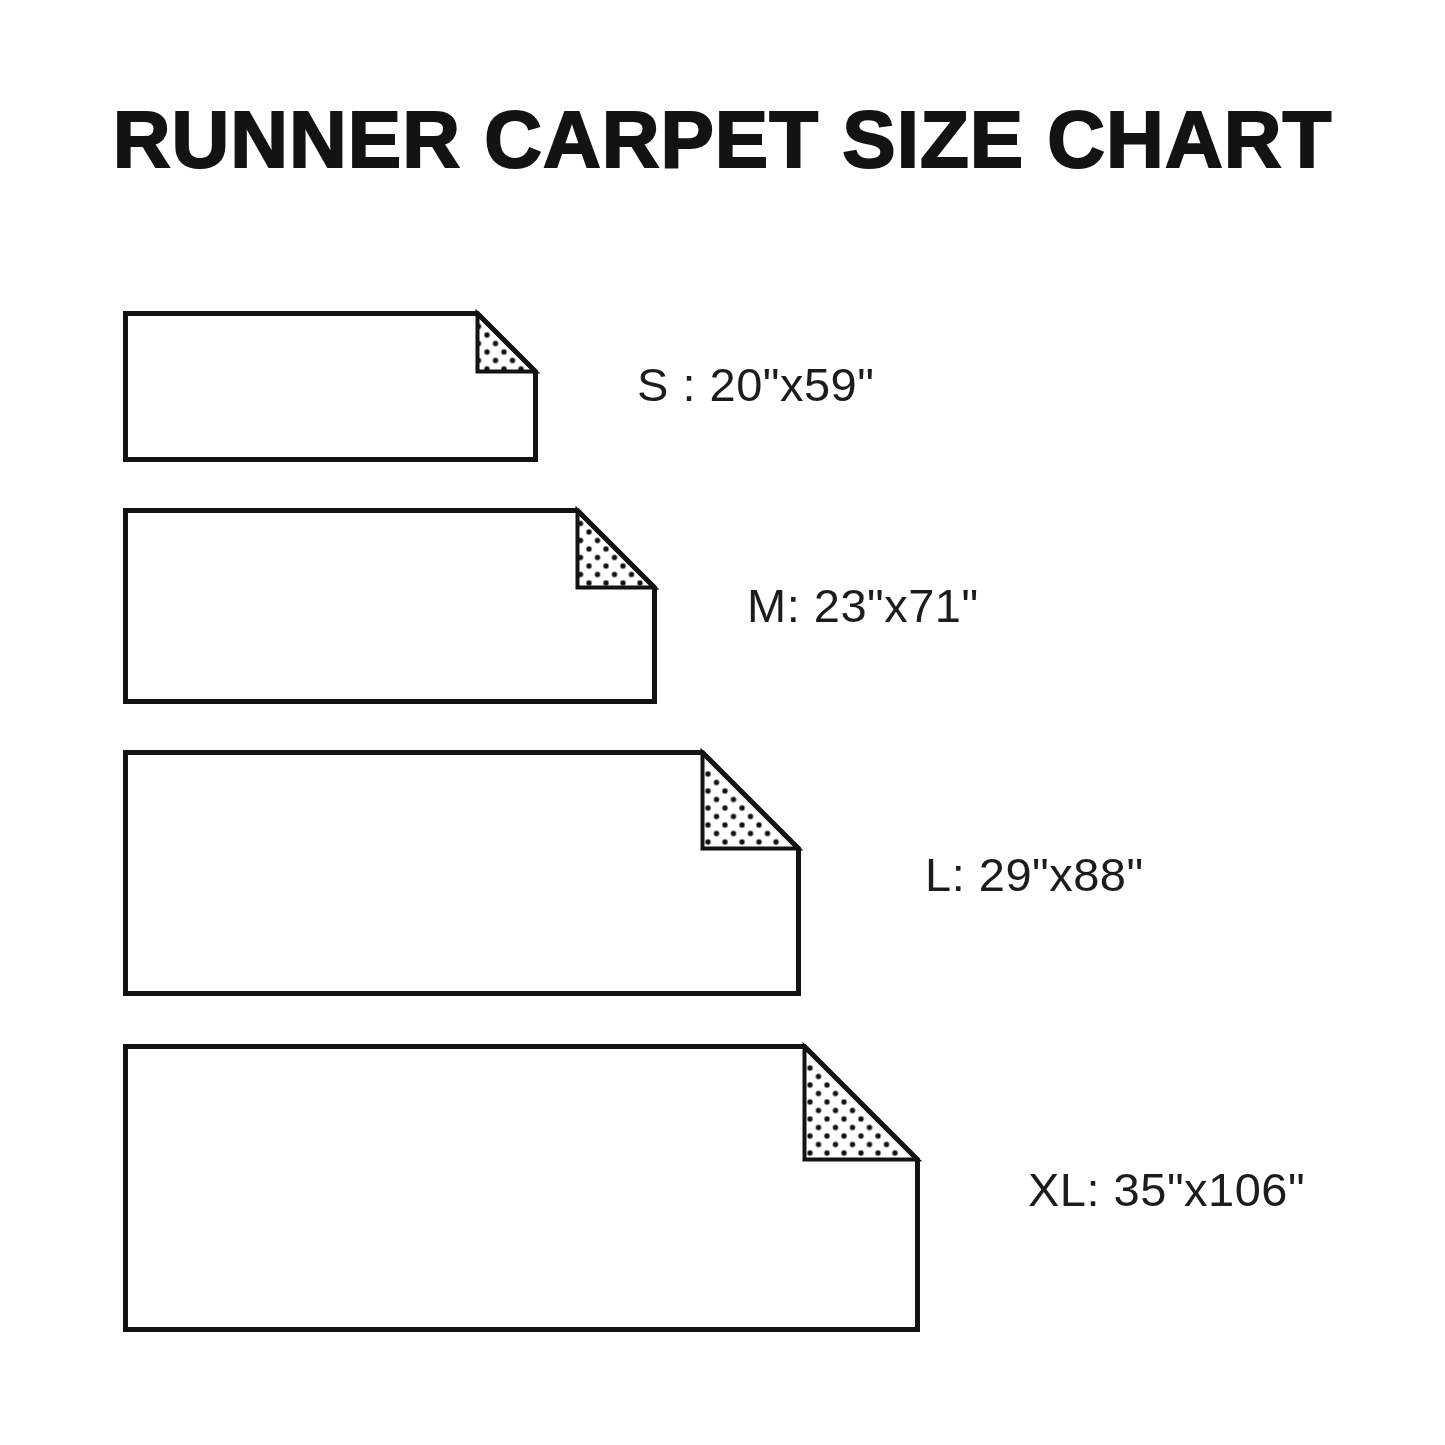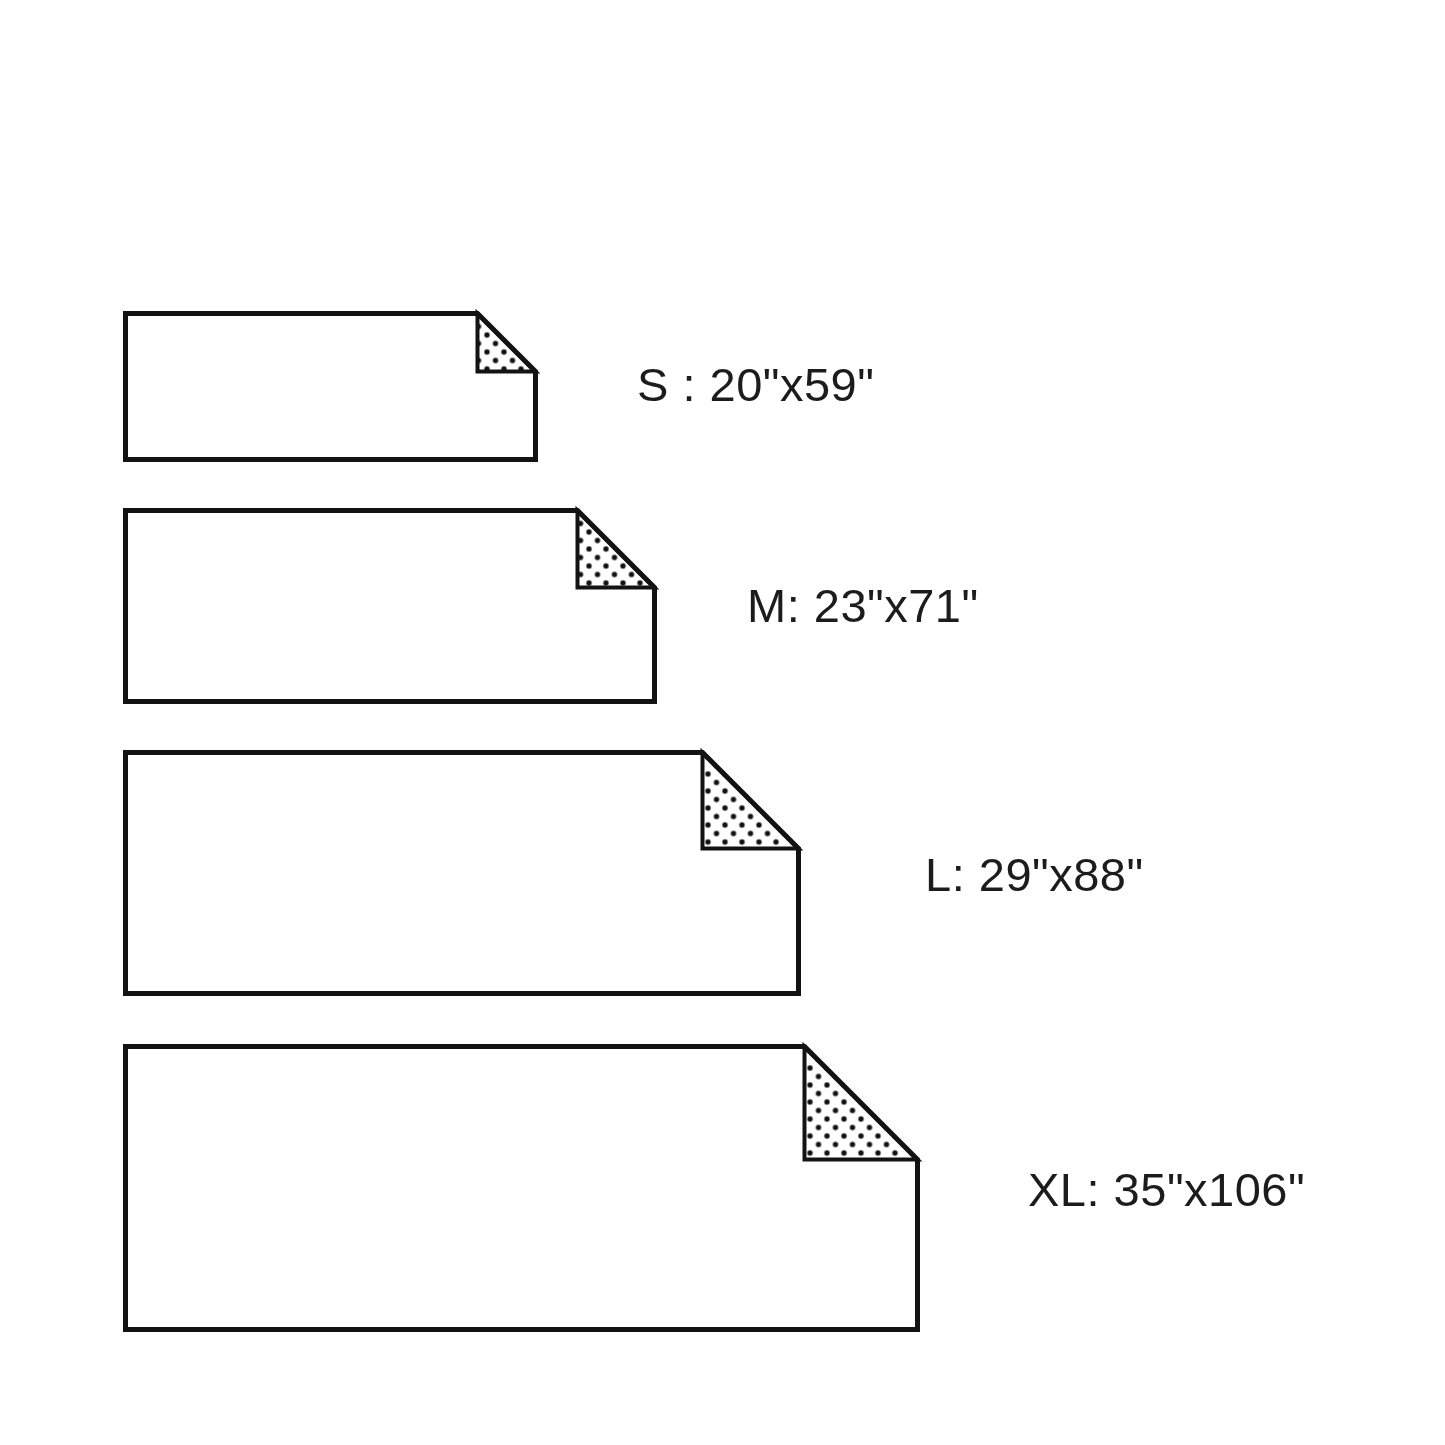--- a/index.html
+++ b/index.html
@@ -54,20 +54,21 @@
     stroke: #131313;
     stroke-width: 4;
     stroke-linejoin: miter;
   }
 </style>
 </head>
 <body>
 
 <div class="canvas">
 
+  <h1 class="page-title">RUNNER CARPET SIZE CHART</h1>
 
   <svg class="carpet-svg" style="left:123px; top:311px;" width="415" height="151" viewBox="-2.5 -2.5 415 151">
     <defs>
       <pattern id="dots-s" width="17" height="17" patternUnits="userSpaceOnUse">
         <circle cx="4.5" cy="4.5" r="2.7" fill="#131313"></circle>
         <circle cx="13" cy="13" r="2.7" fill="#131313"></circle>
       </pattern>
     </defs>
     <path class="carpet-outline" d="M0,0 H352 L410,58 V146 H0 Z"></path>
     <path class="fold-triangle" d="M352,0 V58 H410 Z" fill="url(#dots-s)"></path>

